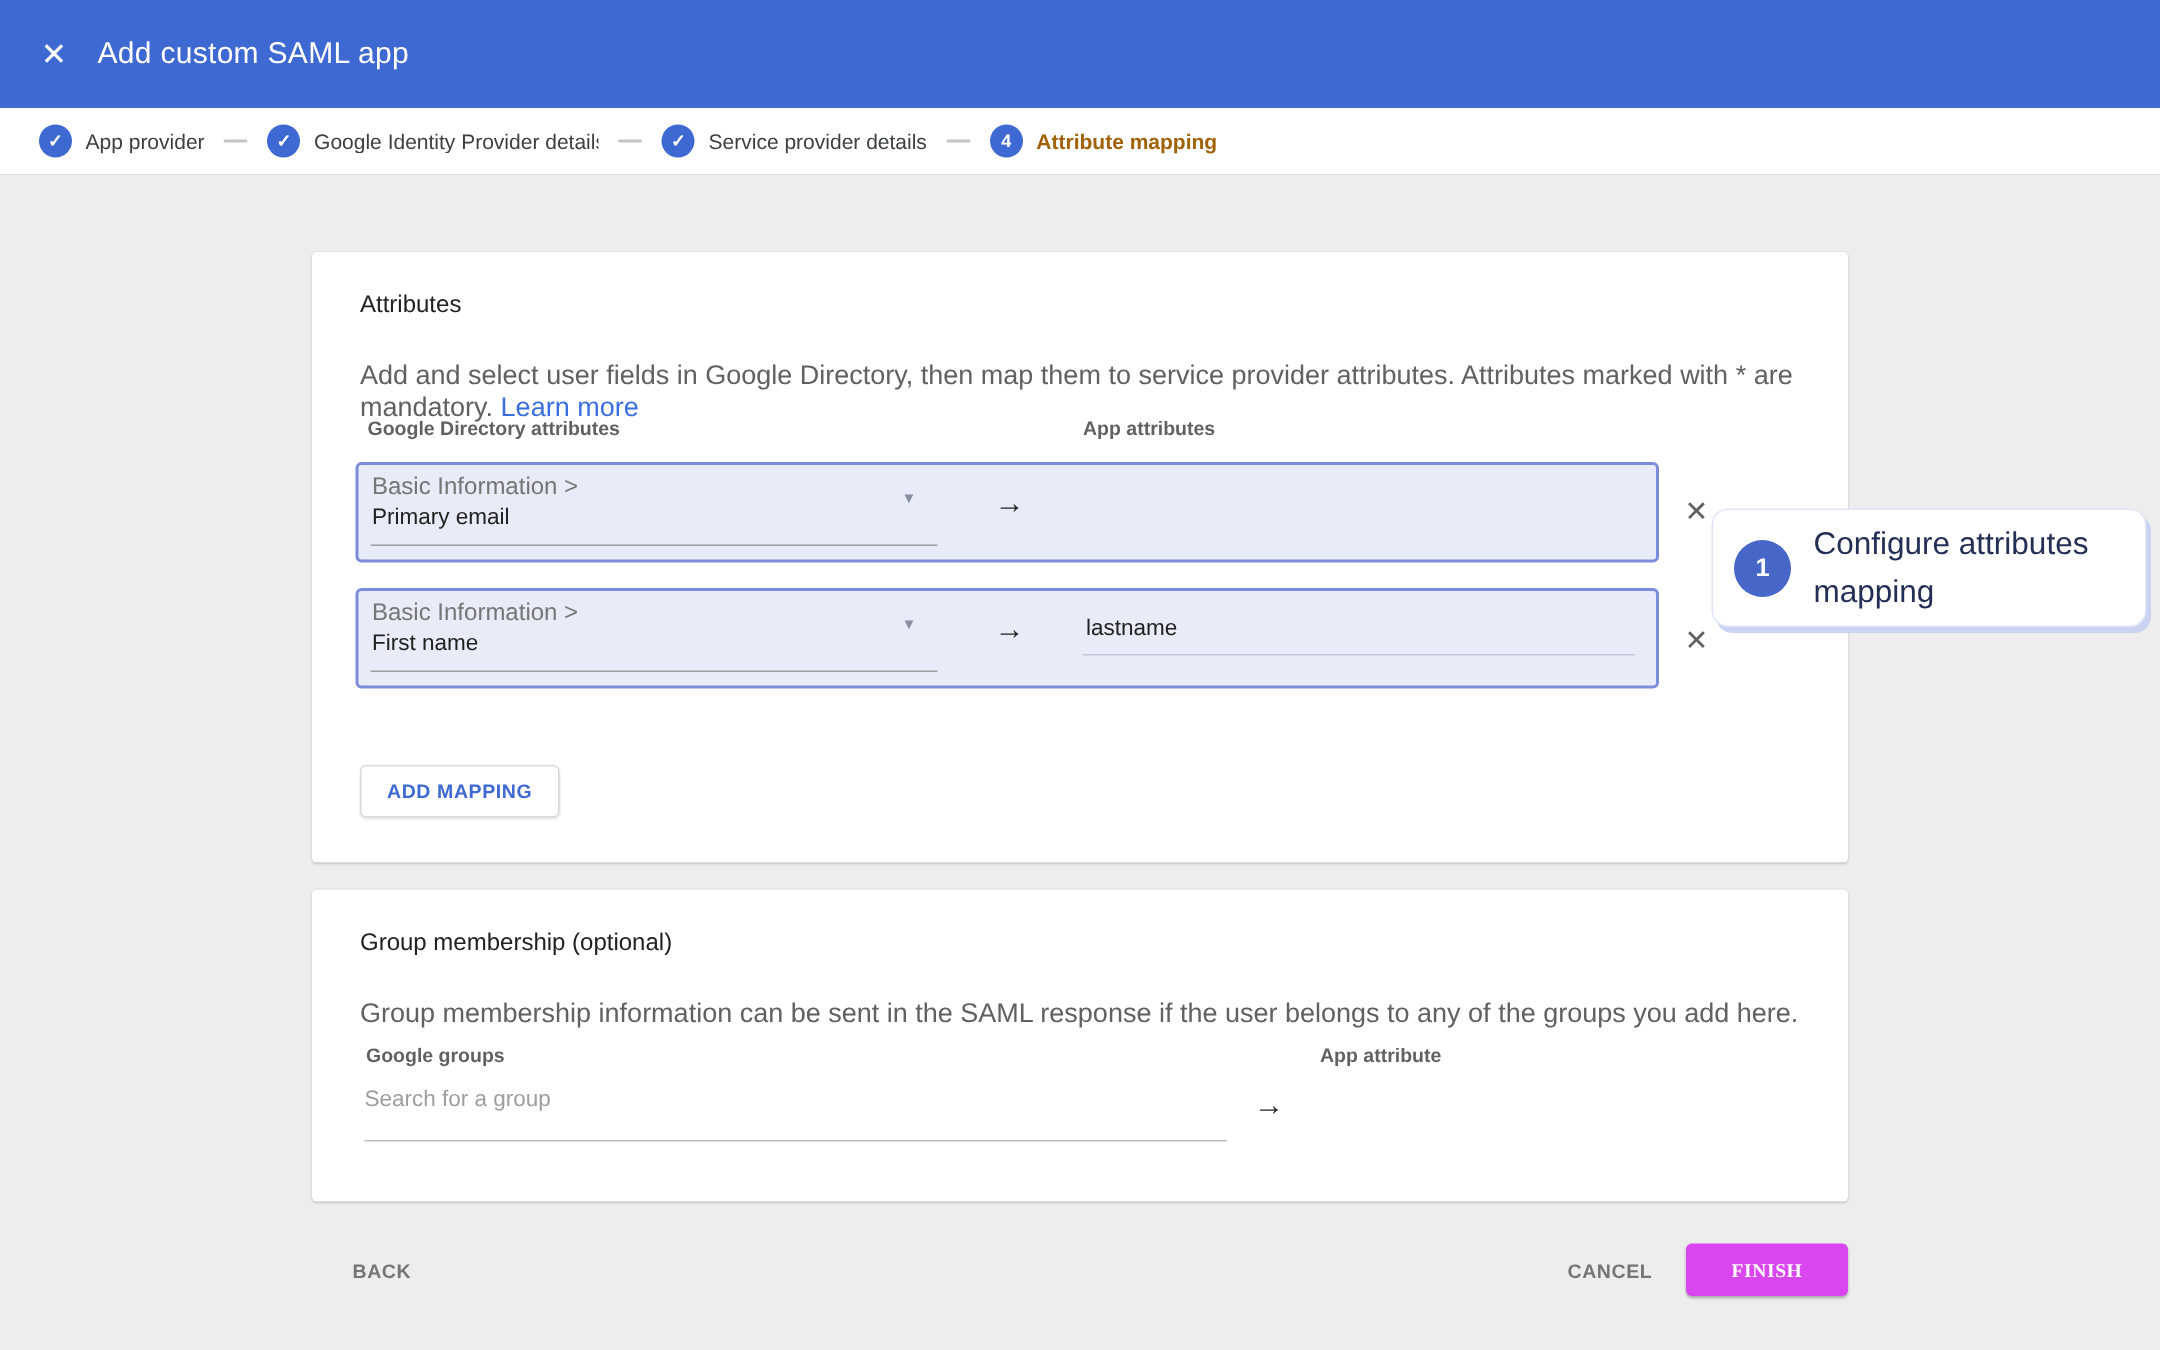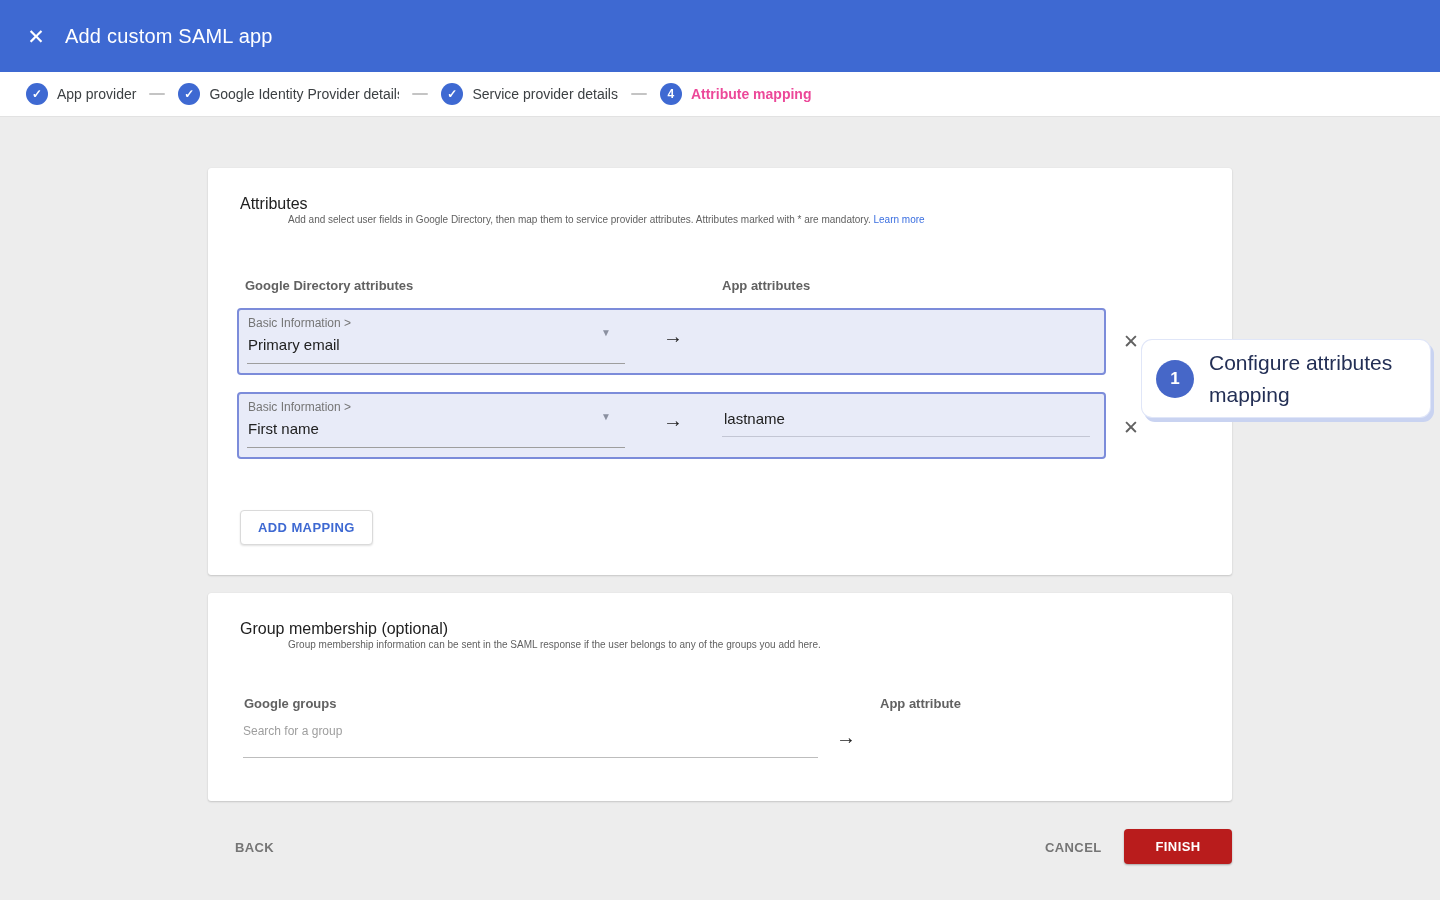--- a/index.html
+++ b/index.html
@@ -11,36 +11,36 @@
   .topbar { position:absolute; left:0; top:0; width:1440px; height:72px; background:#3e69d2; display:flex; align-items:center; }
   .topbar-close { margin-left:24px; width:24px; color:#ffffff; font-size:21px; line-height:1; cursor:pointer; text-align:center; }
   .topbar-title { margin-left:17px; color:#ffffff; font-size:20px; font-weight:400; letter-spacing:.2px; }
 
   
   .stepper { position:absolute; left:0; top:72px; width:1440px; height:45px; background:#ffffff; border-bottom:1px solid #e2e2e2; display:flex; align-items:center; padding-left:26px; }
   .step { display:flex; align-items:center; }
   .step-circle { width:22px; height:22px; border-radius:50%; background:#3e69d2; color:#fff; display:flex; align-items:center; justify-content:center; font-size:12px; font-weight:700; flex:none; }
   .step-label { margin-left:9px; font-size:14px; color:#3c4043; white-space:nowrap; }
   .step-label.clip { max-width:190px; overflow:hidden; }
-  .step.current .step-label { font-weight:700; color:#ec4899; }
+  .step.current .step-label { font-weight:700; color:#a16207; }
   .connector { width:16px; height:2px; background:#c4c4c4; margin:0 13px; border-radius:1px; }
 
   
   .card { position:absolute; left:208px; width:1024px; background:#ffffff; border-radius:3px;
           box-shadow:0 1px 2px rgba(0,0,0,0.16), 0 0 1px rgba(0,0,0,0.1); }
   #attributes-card { top:168px; height:407px; }
   #group-card { top:593px; height:208px; }
   .card-title { position:absolute; left:32px; top:27px; font-size:16px; font-weight:500; color:#212121; }
-  .card-desc { position:absolute; left:32px; top:46px; font-size:10px; color:#616161;margin-left:48px; }
+  .card-desc { position:absolute; left:32px; top:72px; font-size:18px; color:#616161; }
   .learn-more { color:#3b6fe0; cursor:pointer; text-decoration:none; }
   .col-header { position:absolute; font-size:13px; font-weight:700; color:#616161; }
 
   
   .mapping-row { position:absolute; left:29px; width:869px; height:67px; background:#e8ebf8; border:2px solid #7c8cda; border-radius:4px; }
-  .row-category { position:absolute; left:9px; top:6px; font-size:12px; color:#757575; }
+  .row-category { position:absolute; left:9px; top:6px; font-size:16px; color:#757575; }
   .row-field { position:absolute; left:9px; top:26px; font-size:15px; color:#212121; }
   .select-underline { position:absolute; left:8px; top:53px; width:378px; height:1px; background:#9e9e9e; }
   .dropdown-tri { position:absolute; left:362px; top:17px; color:#8b90a0; font-size:10px; cursor:pointer; }
   .row-arrow { position:absolute; left:424px; top:15px; font-size:20px; color:#212121; }
   .row-input { position:absolute; left:483px; top:12px; width:368px; border:none; outline:none; background:transparent;
                border-bottom:1px solid #c3c6d4; font-size:15px; color:#212121; padding:4px 2px 9px 2px; font-family:inherit; }
   .remove-x { position:absolute; left:910px; width:26px; height:26px; color:#616161; font-size:19px; display:flex; align-items:center; justify-content:center; cursor:pointer; }
   .remove-x.r1 { top:160px; } .remove-x.r2 { top:246px; }
 
   .add-mapping-btn { position:absolute; left:32px; top:342px; padding:9px 17px; background:#ffffff; border:1px solid #dadada;
@@ -49,33 +49,33 @@
 
   
   .callout { position:absolute; left:1142px; top:340px; width:288px; height:77px; background:#ffffff; border-radius:10px;
              box-shadow:0 0 0 1px #e0e6f8, 3px 4px 0 1px #c9d3f1; display:flex; align-items:center; padding:0 14px; z-index:5; }
   .callout-circle { width:38px; height:38px; border-radius:50%; background:#4667c8; color:#ffffff; font-size:17px; font-weight:700;
                     display:flex; align-items:center; justify-content:center; flex:none; }
   .callout-text { margin-left:15px; font-size:21px; font-weight:500; color:#232f55; line-height:1.5; }
 
   
   .group-input { position:absolute; border:none; outline:none; background:transparent; border-bottom:1px solid #bdbdbd;
-                 font-size:12px; color:#212121; font-family:inherit; }
+                 font-size:15px; color:#212121; font-family:inherit; }
   .group-input::placeholder { color:#9e9e9e; opacity:1; }
   #group-search { left:35px; top:131px; width:575px; padding:0 0 19px 0; }
   #group-attr { left:672px; top:135px; width:326px; padding:0 0 15px 0; }
   .group-arrow { position:absolute; left:628px; top:133px; font-size:20px; color:#212121; }
 
   
   .footer-btn { position:absolute; font-size:13px; font-weight:700; letter-spacing:.4px; color:#757575; cursor:pointer; background:none; border:none; font-family:inherit; }
   #back-btn { left:235px; top:840px; }
   #cancel-btn { left:1045px; top:840px; }
-  #finish-btn { position:absolute; left:1124px; top:829px; width:108px; height:35px; background:#b91c1c; color:#ffffff;
+  #finish-btn { position:absolute; left:1124px; top:829px; width:108px; height:35px; background:#d946ef; color:#ffffff;
                 border:none; border-radius:4px; font-size:13px; font-weight:700; letter-spacing:.4px; cursor:pointer;
-                font-family:Liberation Sans, sans-serif; box-shadow:0 1px 2px rgba(0,0,0,0.3); }
+                font-family:Liberation Serif, serif; box-shadow:0 1px 2px rgba(0,0,0,0.3); }
 </style>
 </head>
 <body>
 
 <div class="app">
 
   <div class="topbar">
     <div class="topbar-close">✕</div>
     <div class="topbar-title">Add custom SAML app</div>
   </div>

